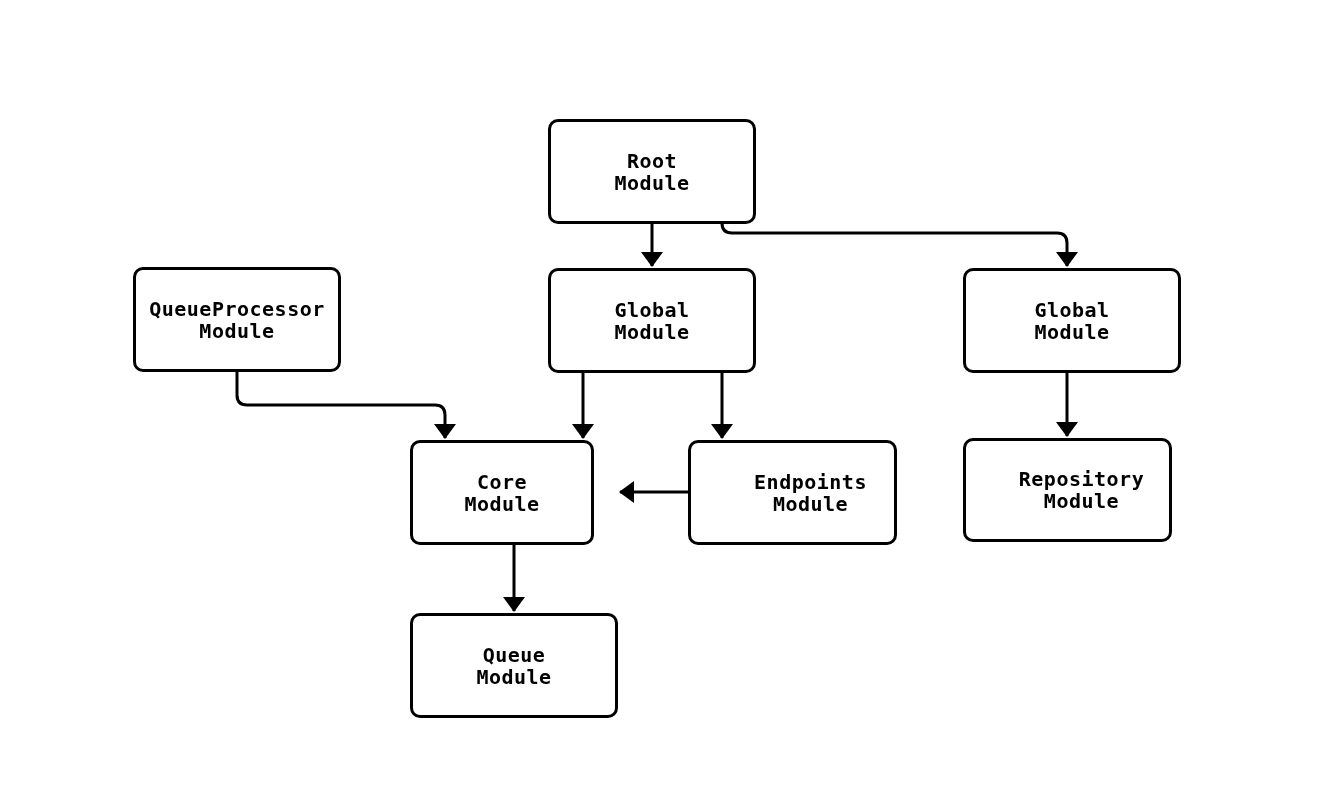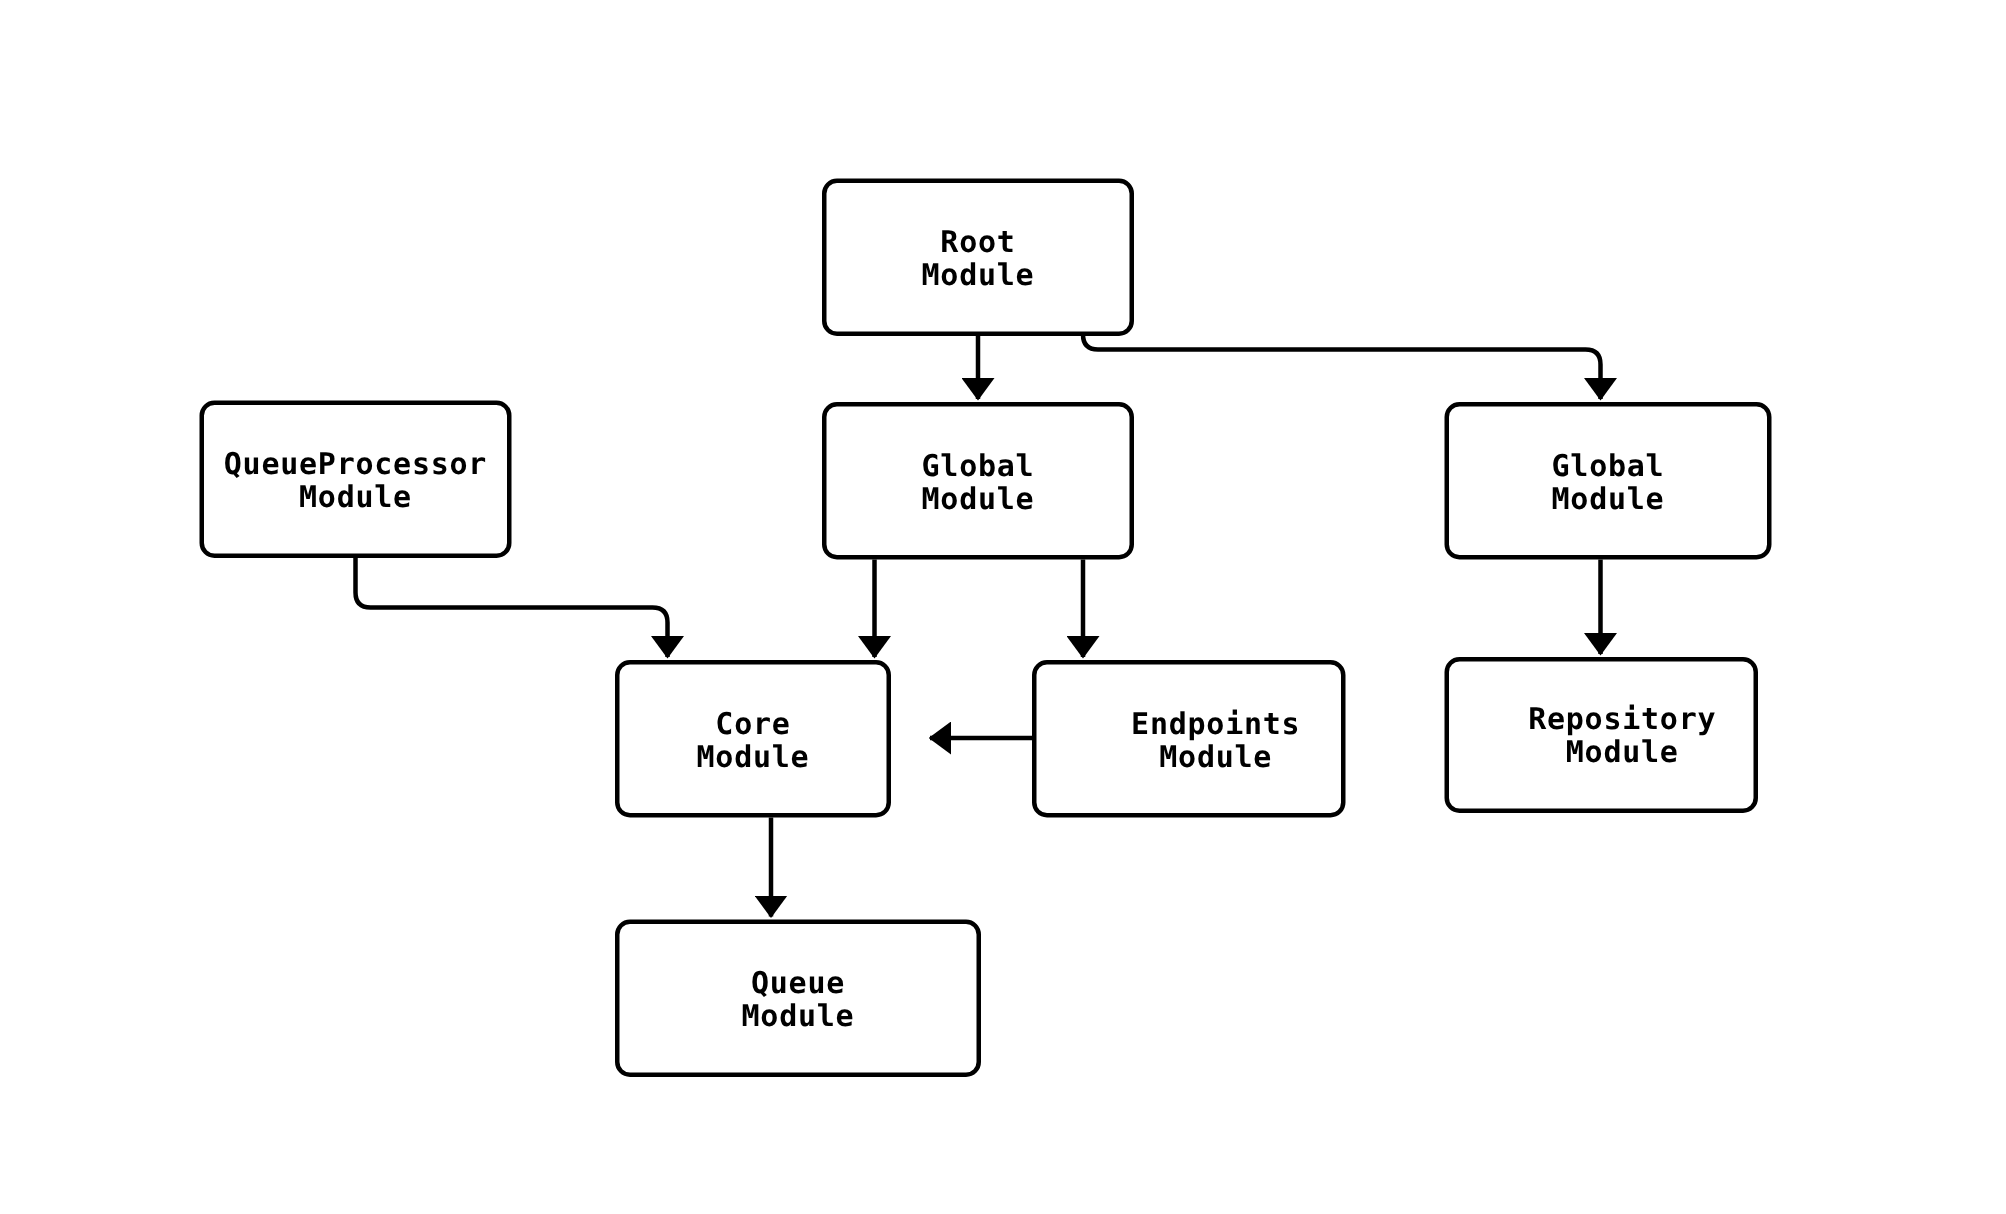--- a/index.html
+++ b/index.html
@@ -98,18 +98,18 @@
 Module</span>
       </div>
       <div class="node" style="left: 688px; top: 440px; width: 209px; height: 105px; padding-left: 36px;">
         <span class="node-label">Endpoints
 Module</span>
       </div>
       <div class="node" style="left: 963px; top: 438px; width: 209px; height: 104px; padding-left: 28px;">
         <span class="node-label">Repository
 Module</span>
       </div>
-      <div class="node" style="left: 410px; top: 613px; width: 244px; height: 105px;">
+      <div class="node" style="left: 410px; top: 613px; width: 208px; height: 105px;">
         <span class="node-label">Queue
 Module</span>
       </div>
     </div>
 </div>
 
 </body></html>

